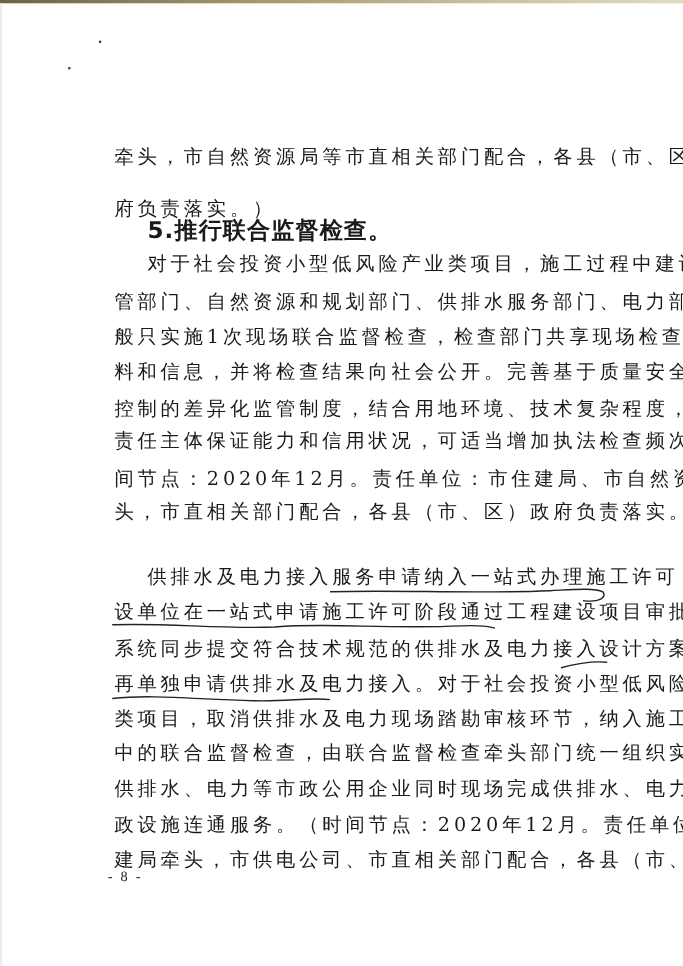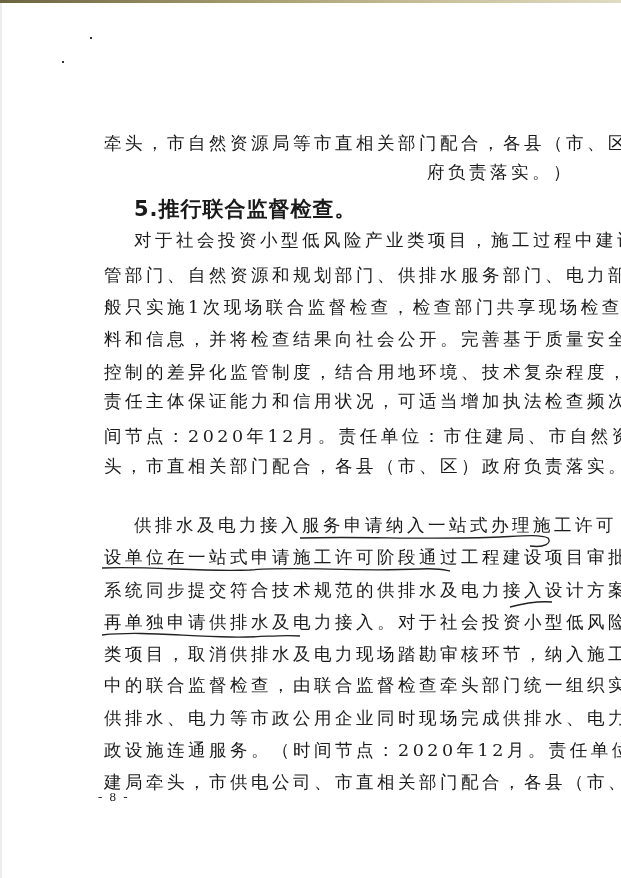--- a/index.html
+++ b/index.html
@@ -41,21 +41,21 @@
 </head>
 <body>
 
 <div class="scan-edge"></div>
 <div class="scan-left"></div>
 <div class="speck" style="left:90px;top:37px;"></div>
 <div class="speck" style="left:62px;top:61px;"></div>
 
 <div class="page-body">
   <div class="line" style="top:133px;">牵头，市自然资源局等市直相关部门配合，各县（市、区）政</div>
-  <div class="line" style="top:162px;text-align:right;">府负责落实。）</div>
+  <div class="line" style="top:180px;">府负责落实。）</div>
 
   <div class="heading" style="top:199px;">5.推行联合监督检查。</div>
 
   <div class="line indent" style="top:230px;">对于社会投资小型低风险产业类项目，施工过程中建设主</div>
   <div class="line" style="top:265px;">管部门、自然资源和规划部门、供排水服务部门、电力部门一</div>
   <div class="line" style="top:297px;">般只实施1次现场联合监督检查，检查部门共享现场检查相关资</div>
   <div class="line" style="top:329px;">料和信息，并将检查结果向社会公开。完善基于质量安全风险</div>
   <div class="line" style="top:362px;">控制的差异化监管制度，结合用地环境、技术复杂程度，以及</div>
   <div class="line" style="top:391px;">责任主体保证能力和信用状况，可适当增加执法检查频次。（时</div>
   <div class="line" style="top:426px;">间节点：2020年12月。责任单位：市住建局、市自然资源局牵</div>

